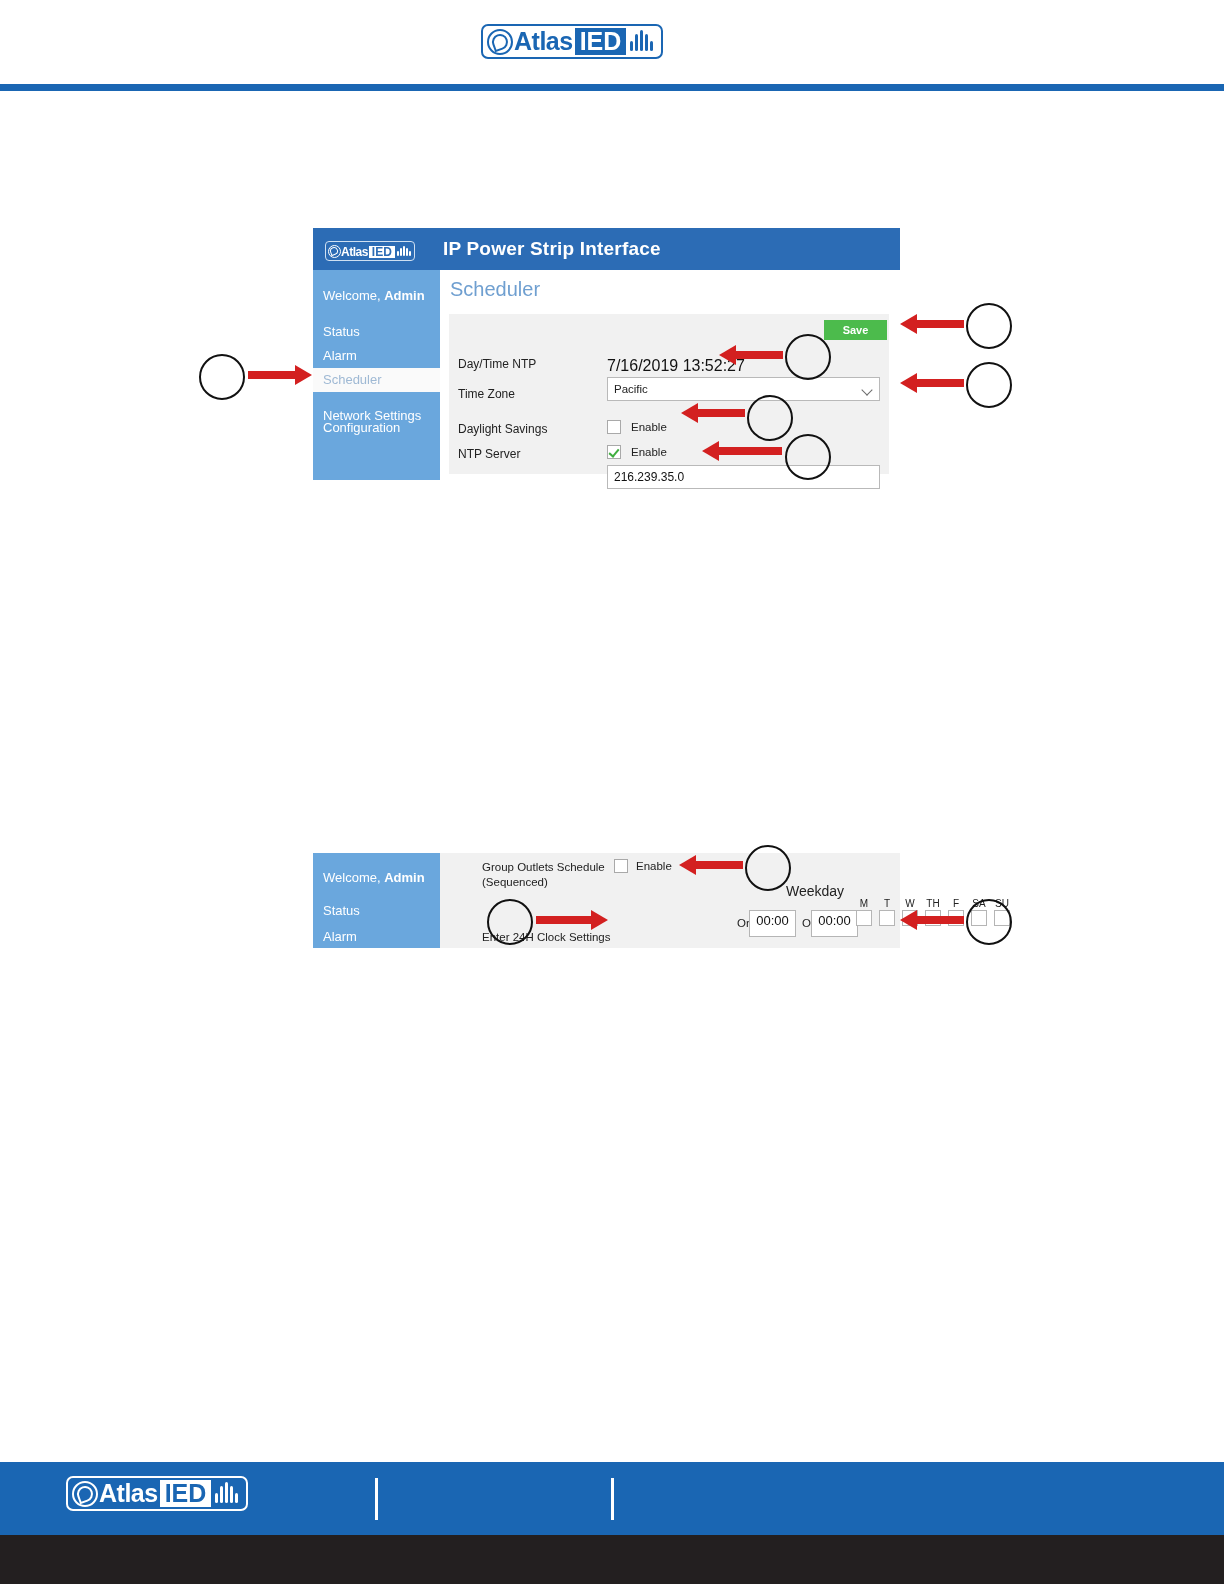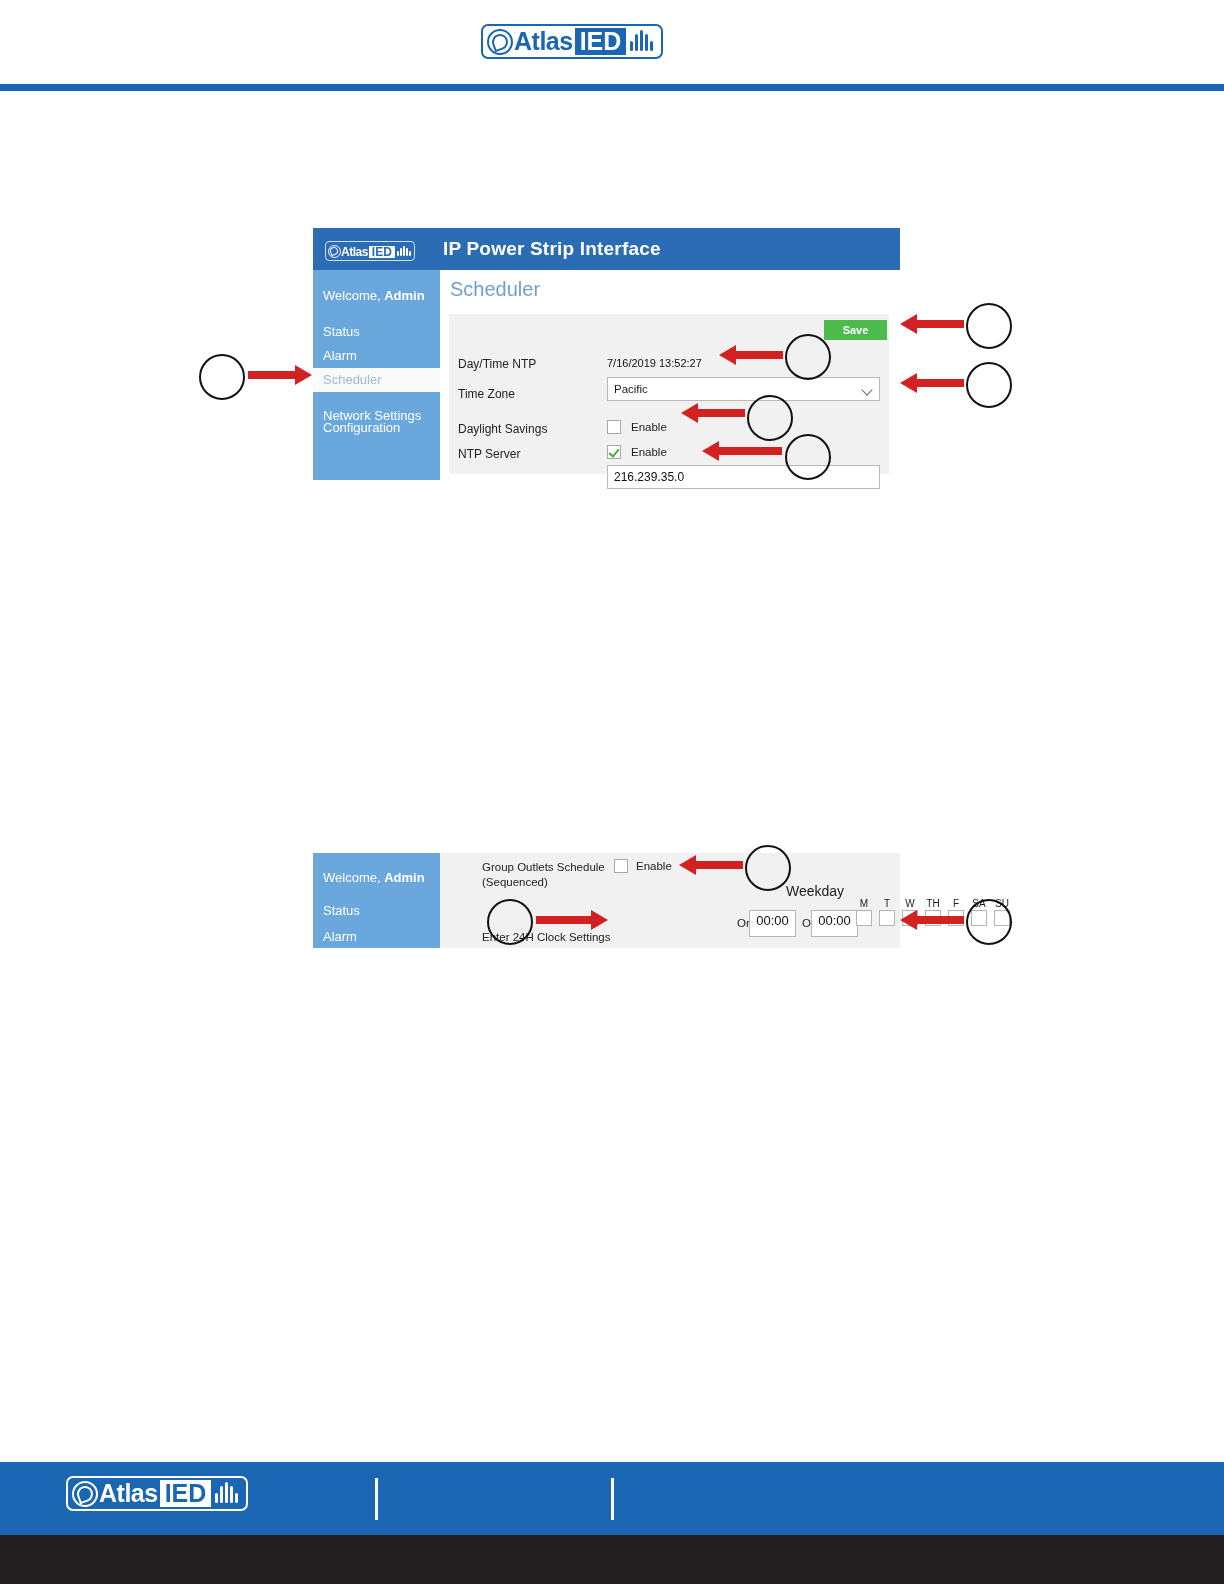--- a/index.html
+++ b/index.html
@@ -128,21 +128,21 @@
   }
   .form-box{
     position:absolute;left:9px;top:44px;width:440px;height:160px;background:#f1f1f1;
   }
   .save-btn{
     position:absolute;right:2px;top:6px;width:63px;height:20px;
     background:#4cbb4c;color:#ffffff;font-size:11px;font-weight:bold;
     text-align:center;line-height:20px;border:0;cursor:pointer;
   }
   .frow{position:absolute;left:9px;font-size:12px;color:#222222;}
-  .fval{position:absolute;left:158px;font-size:11px;color:#111111;}
+  .fval{position:absolute;left:158px;font-size:16px;color:#111111;}
   #row-daytime{top:43px;}
   #val-daytime{top:43px;}
   #row-tz{top:73px;}
   #row-dst{top:108px;}
   #row-ntp{top:133px;}
 
   .select-box{
     position:absolute;left:158px;top:63px;width:273px;height:24px;
     background:#ffffff;border:1px solid #b9b9b9;box-sizing:border-box;
     font-size:11.5px;color:#222;line-height:22px;padding-left:6px;

